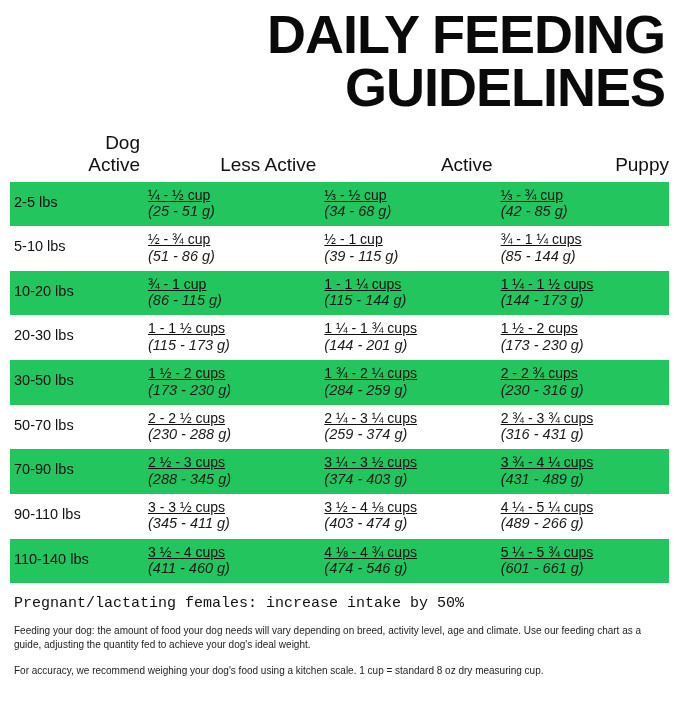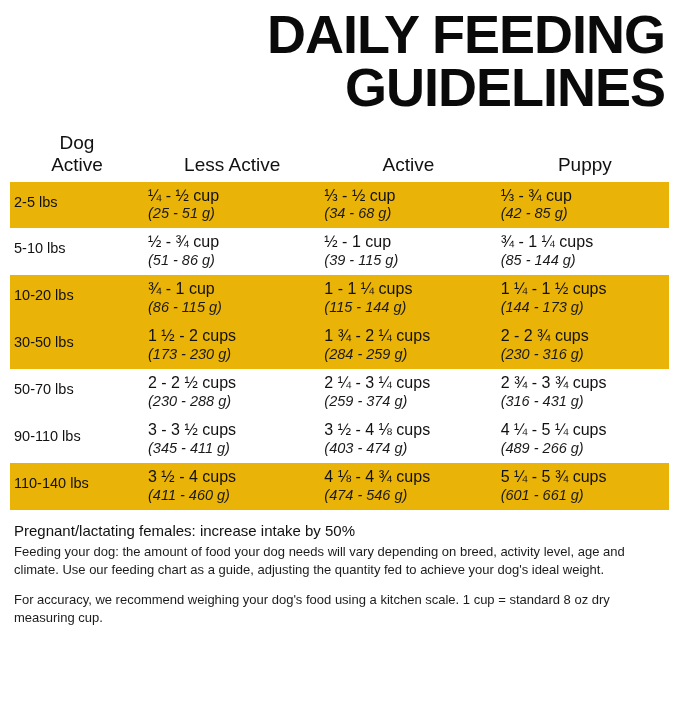--- a/index.html
+++ b/index.html
@@ -37,72 +37,74 @@
   table.feeding {
     width: 100%;
     border-collapse: collapse;
     margin-top: 18px;
     table-layout: fixed;
   }
   table.feeding col.c-weight { width: 130px; }
   table.feeding col.c-col { width: auto; }
 
   thead th {
-    text-align: center;
+    text-align: right;
     font-weight: normal;
     font-size: 19px;
     color: #111111;
     vertical-align: bottom;
     padding: 0 0 6px 0;
   }
   thead th.weight-head {
     font-size: 19px;
     line-height: 1.15;
     padding-left: 4px;
   }
   thead th.col-head {
     padding-left: 8px;
     margin-left: 40px;
   }
   tbody tr.shaded td {
-    background: #eab308;
+    background: #22c55e;
   }
   tbody td {
     vertical-align: top;
     padding: 5px 0 6px 0;
     font-size: 14.5px;
     line-height: 1.18;
   }
   tbody td.weight {
     padding-left: 4px;
     font-size: 14.5px;
     padding-top: 12px;
   }
   tbody td.amount {
     padding-left: 8px;
   }
   .amt {
     display: block;
-    font-size: 16px;
+    font-size: 14px;
+    text-decoration: underline;
   }
   .grams {
     display: block;
     font-style: italic;
     font-size: 14.5px;
     color: #1a1a1a;
   }
   .note-bold {
     font-size: 15px;
     margin: 12px 0 0 4px;
     color: #111111;
+    font-family: Liberation Mono, monospace;
   }
   .fineprint {
-    font-size: 13px;
+    font-size: 10px;
     line-height: 1.38;
-    margin: 4px 0 0 4px;
+    margin: 12px 0 0 4px;
     color: #1c1c1c;
     max-width: 640px;
   }
   .fineprint + .fineprint {
     margin-top: 12px;
   }
 </style>
 </head>
 <body>
 
@@ -170,26 +172,41 @@
           </td>
           <td class="amount">
             <span class="amt">1 - 1 ¼ cups</span>
             <span class="grams">(115 - 144 g)</span>
           </td>
           <td class="amount">
             <span class="amt">1 ¼ - 1 ½ cups</span>
             <span class="grams">(144 - 173 g)</span>
           </td>
         </tr>
-        <tr class="shaded">
-          <td class="weight">30-50 lbs</td>
+        <tr>
+          <td class="weight">20-30 lbs</td>
+          <td class="amount">
+            <span class="amt">1 - 1 ½ cups</span>
+            <span class="grams">(115 - 173 g)</span>
+          </td>
+          <td class="amount">
+            <span class="amt">1 ¼ - 1 ¾ cups</span>
+            <span class="grams">(144 - 201 g)</span>
+          </td>
           <td class="amount">
             <span class="amt">1 ½ - 2 cups</span>
             <span class="grams">(173 - 230 g)</span>
           </td>
+        </tr>
+        <tr class="shaded">
+          <td class="weight">30-50 lbs</td>
+          <td class="amount">
+            <span class="amt">1 ½ - 2 cups</span>
+            <span class="grams">(173 - 230 g)</span>
+          </td>
           <td class="amount">
             <span class="amt">1 ¾ - 2 ¼ cups</span>
             <span class="grams">(284 - 259 g)</span>
           </td>
           <td class="amount">
             <span class="amt">2 - 2 ¾ cups</span>
             <span class="grams">(230 - 316 g)</span>
           </td>
         </tr>
         <tr>
@@ -198,20 +215,35 @@
             <span class="amt">2 - 2 ½ cups</span>
             <span class="grams">(230 - 288 g)</span>
           </td>
           <td class="amount">
             <span class="amt">2 ¼ - 3 ¼ cups</span>
             <span class="grams">(259 - 374 g)</span>
           </td>
           <td class="amount">
             <span class="amt">2 ¾ - 3 ¾ cups</span>
             <span class="grams">(316 - 431 g)</span>
+          </td>
+        </tr>
+        <tr class="shaded">
+          <td class="weight">70-90 lbs</td>
+          <td class="amount">
+            <span class="amt">2 ½ - 3 cups</span>
+            <span class="grams">(288 - 345 g)</span>
+          </td>
+          <td class="amount">
+            <span class="amt">3 ¼ - 3 ½ cups</span>
+            <span class="grams">(374 - 403 g)</span>
+          </td>
+          <td class="amount">
+            <span class="amt">3 ¾ - 4 ¼ cups</span>
+            <span class="grams">(431 - 489 g)</span>
           </td>
         </tr>
         <tr>
           <td class="weight">90-110 lbs</td>
           <td class="amount">
             <span class="amt">3 - 3 ½ cups</span>
             <span class="grams">(345 - 411 g)</span>
           </td>
           <td class="amount">
             <span class="amt">3 ½ - 4 ⅛ cups</span>

